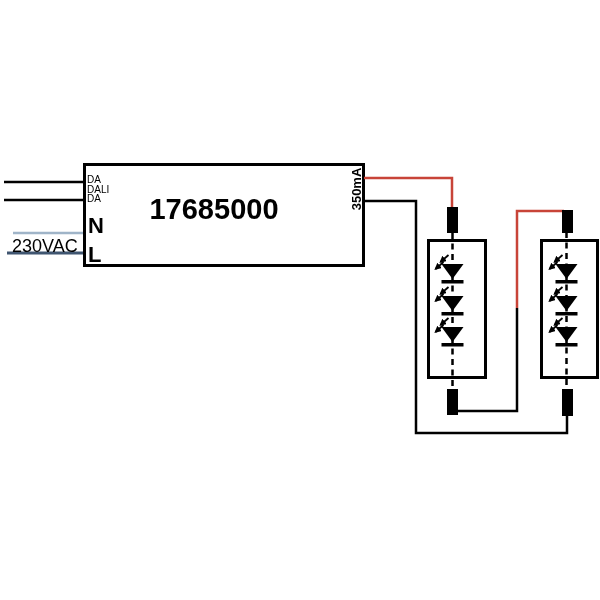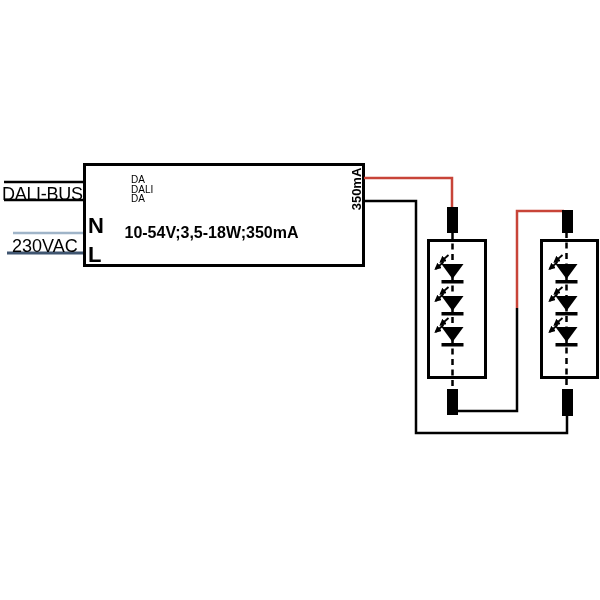--- a/index.html
+++ b/index.html
@@ -3,21 +3,21 @@
 <meta charset="utf-8">
 <style>
   html,body{margin:0;padding:0;background:#ffffff;}
   .stage{position:relative;width:600px;height:600px;background:#ffffff;overflow:hidden;
          font-family:"Liberation Sans", sans-serif;color:#000;}
   .stage svg{position:absolute;left:0;top:0;}
   .lbl{position:absolute;white-space:nowrap;}
   .dali-bus{left:2px;top:184px;font-size:18px;letter-spacing:-0.3px;}
   .mains{left:12px;top:236px;font-size:18px;text-align:right;}
   .da-block{left:87px;top:175px;font-size:10px;line-height:9.5px;}
-  .da-block div{height:9.5px;margin-left:44px;}
+  .da-block div{height:9.5px;}
   .n-term{left:88px;top:213px;font-size:22px;font-weight:bold;}
   .l-term{left:88px;top:242px;font-size:22px;font-weight:bold;}
   .model{left:84px;top:193px;width:260px;text-align:center;font-size:29px;font-weight:bold;}
   .specs{left:84px;top:224px;width:255px;text-align:center;font-size:16px;font-weight:bold;}
   .out-rating{left:331px;top:182px;width:50px;height:14px;text-align:center;
               font-size:13px;font-weight:bold;transform:rotate(-90deg);}
 </style>
 </head>
 <body>
 
@@ -60,28 +60,27 @@
 
     <line x1="566.5" y1="232" x2="566.5" y2="389" stroke="#000" stroke-width="2.5" stroke-dasharray="6 4.5"></line>
     <rect x="541.5" y="240.5" width="56" height="137" fill="none" stroke="#000" stroke-width="3"></rect>
     <rect x="562" y="210" width="11" height="23" fill="#000"></rect>
     <rect x="562" y="389" width="11" height="27" fill="#000"></rect>
     <use href="#led" x="566.5" y="264"></use>
     <use href="#led" x="566.5" y="296"></use>
     <use href="#led" x="566.5" y="327"></use>
   </svg>
 
-  <div class="lbl dali-bus">DALI-BUS</div>
   <div class="lbl mains">230VAC</div>
 
   <div class="lbl da-block">
     <div>DA</div>
     <div>DALI</div>
     <div>DA</div>
   </div>
 
   <div class="lbl n-term">N</div>
   <div class="lbl l-term">L</div>
 
-  <div class="lbl specs">10-54V;3,5-18W;350mA</div>
+  <div class="lbl model">17685000</div>
   <div class="lbl out-rating">350mA</div>
 
 </div>
 
 </body></html>

